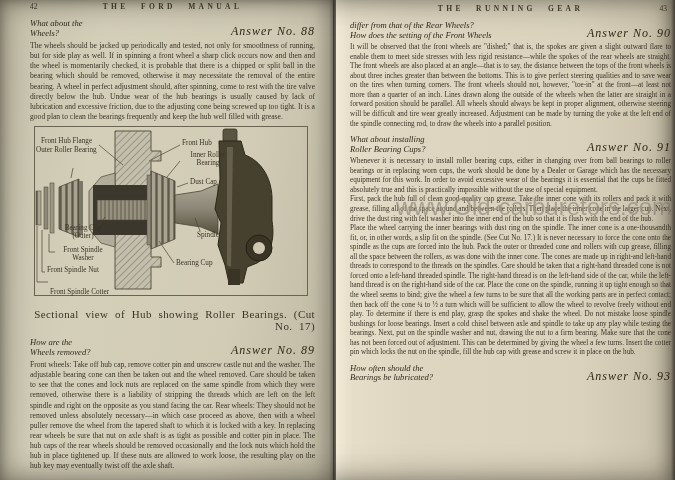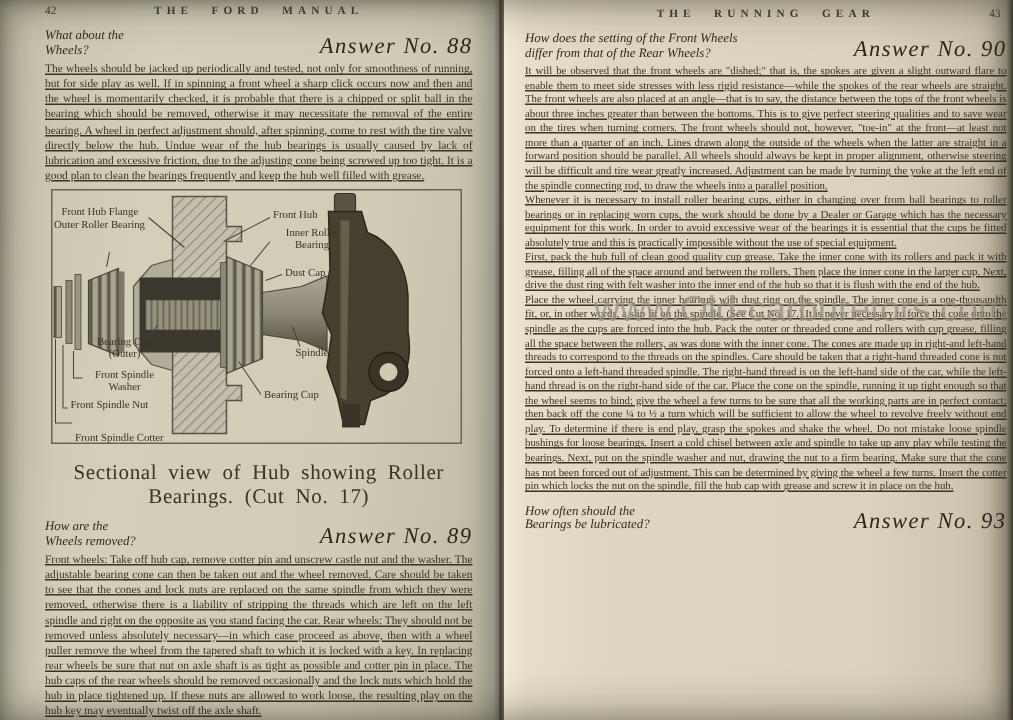--- a/index.html
+++ b/index.html
@@ -15,32 +15,32 @@
   .content-l{padding:2px 18px 0 30px;}
   .content-r{padding:4px 4px 0 14px;}
   .running-head{position:relative;height:10px;margin-bottom:2px;}
   .running-head .title{display:block;text-align:center;font-size:7.5px;font-weight:bold;
       letter-spacing:3.4px;word-spacing:7px;color:#453f30;}
   .page-num{position:absolute;top:0;font-size:7.5px;color:#453f30;}
   .page-num.pl{left:0;} .page-num.pr{right:4px;}
   .qa-head{display:flex;justify-content:space-between;align-items:flex-end;margin:7px 0 3px;}
   .question{font-style:italic;font-weight:normal;font-size:8.6px;line-height:9.6px;color:#322b1e;}
   .question span{display:block;}
-  .answer-no{font-style:italic;font-size:15px;line-height:14px;letter-spacing:1px;
+  .answer-no{font-style:italic;font-size:12px;line-height:14px;letter-spacing:1px;
       color:#2f2816;white-space:nowrap;}
-  .body-par{margin:0;font-size:7.6px;line-height:10.1px;text-align:justify;color:#3a3327;text-decoration:underline;}
+  .body-par{margin:0;font-size:7.6px;line-height:10.1px;text-align:justify;color:#3a3327;}
   .page-right .body-par{font-size:7.2px;line-height:9.55px;}
   .qa-head.tight{margin-top:6px;}
   
   .figure{position:relative;margin:4px 2px 12px 4px;width:272px;height:168px;
       border:1px solid #6b6450;}
   .figure svg{position:absolute;left:0;top:0;}
   .fig-label{position:absolute;font-size:7.2px;line-height:7.8px;color:#3a3426;white-space:nowrap;}
   .fig-label.ctr{text-align:center;}
-  .fig-caption{text-align:center;font-size:14px;letter-spacing:.4px;word-spacing:3.5px;
+  .fig-caption{text-align:right;font-size:11px;letter-spacing:.4px;word-spacing:3.5px;
       color:#3a3426;margin-top:4px;}
   
   .gutter{position:absolute;left:329px;top:0;bottom:0;width:10px;z-index:5;
     background:linear-gradient(90deg,rgba(80,76,66,0) 0%,rgba(80,76,66,.45) 38%,#4f4b41 52%,
       rgba(246,239,221,.4) 72%,rgba(80,76,66,0) 100%);}
   .edge-right{position:absolute;right:0;top:0;bottom:0;width:4px;z-index:6;
     background:linear-gradient(90deg,rgba(40,36,28,0),rgba(40,36,28,.6));}
   .vignette{position:absolute;inset:0;z-index:7;pointer-events:none;
     box-shadow:inset 0 0 30px rgba(28,24,16,.5);}
   .watermark{position:absolute;right:3px;top:193px;z-index:4;
@@ -173,27 +173,34 @@
 
   <section class="page page-right">
     <div class="content-r">
       <div class="running-head">
         <span class="title">THE RUNNING GEAR</span>
         <span class="page-num pr">43</span>
       </div>
 
       <div class="qa-head">
         <div class="question">
+          <span>differ from that of the Rear Wheels?</span>
           <span>How does the setting of the Front Wheels</span>
-          <span>differ from that of the Rear Wheels?</span>
         </div>
         <div class="answer-no">Answer No. 90</div>
       </div>
       <p class="body-par">It will be observed that the front wheels are "dished;" that is, the spokes are given a slight outward flare to enable them to meet side stresses with less rigid resistance—while the spokes of the rear wheels are straight.  The front wheels are also placed at an angle—that is to say, the distance between the tops of the front wheels is about three inches greater than between the bottoms.  This is to give perfect steering qualities and to save wear on the tires when turning corners.  The front wheels should not, however, "toe-in" at the front—at least not more than a quarter of an inch.  Lines drawn along the outside of the wheels when the latter are straight in a forward position should be parallel.  All wheels should always be kept in proper alignment, otherwise steering will be difficult and tire wear greatly increased.  Adjustment can be made by turning the yoke at the left end of the spindle connecting rod, to draw the wheels into a parallel position.</p>
 
+      <div class="qa-head tight">
+        <div class="question">
+          <span>What about installing</span>
+          <span>Roller Bearing Cups?</span>
+        </div>
+        <div class="answer-no">Answer No. 91</div>
+      </div>
       <p class="body-par">Whenever it is necessary to install roller bearing cups, either in changing over from ball bearings to roller bearings or in replacing worn cups, the work should be done by a Dealer or Garage which has the necessary equipment for this work.  In order to avoid excessive wear of the bearings it is essential that the cups be fitted absolutely true and this is practically impossible without the use of special equipment.</p>
 
       <p class="body-par">First, pack the hub full of clean good quality cup grease.  Take the inner cone with its rollers and pack it with grease, filling all of the space around and between the rollers.  Then place the inner cone in the larger cup.  Next, drive the dust ring with felt washer into the inner end of the hub so that it is flush with the end of the hub.</p>
       <p class="body-par">Place the wheel carrying the inner bearings with dust ring on the spindle.  The inner cone is a one-thousandth fit, or, in other words, a slip fit on the spindle. (See Cut No. 17.)  It is never necessary to force the cone onto the spindle as the cups are forced into the hub.  Pack the outer or threaded cone and rollers with cup grease, filling all the space between the rollers, as was done with the inner cone. The cones are made up in right-and left-hand threads to correspond to the threads on the spindles.  Care should be taken that a right-hand threaded cone is not forced onto a left-hand threaded spindle.  The right-hand thread is on the left-hand side of the car, while the left-hand thread is on the right-hand side of the car.  Place the cone on the spindle, running it up tight enough so that the wheel seems to bind; give the wheel a few turns to be sure that all the working parts are in perfect contact; then back off the cone ¼ to ½ a turn which will be sufficient to allow the wheel to revolve freely without end play.  To determine if there is end play, grasp the spokes and shake the wheel.  Do not mistake loose spindle bushings for loose bearings.  Insert a cold chisel between axle and spindle to take up any play while testing the bearings.  Next, put on the spindle washer and nut, drawing the nut to a firm bearing.  Make sure that the cone has not been forced out of adjustment.  This can be determined by giving the wheel a few turns.  Insert the cotter pin which locks the nut on the spindle, fill the hub cap with grease and screw it in place on the hub.</p>
 
       <div class="qa-head tight">
         <div class="question">
           <span>How often should the</span>
           <span>Bearings be lubricated?</span>
         </div>

